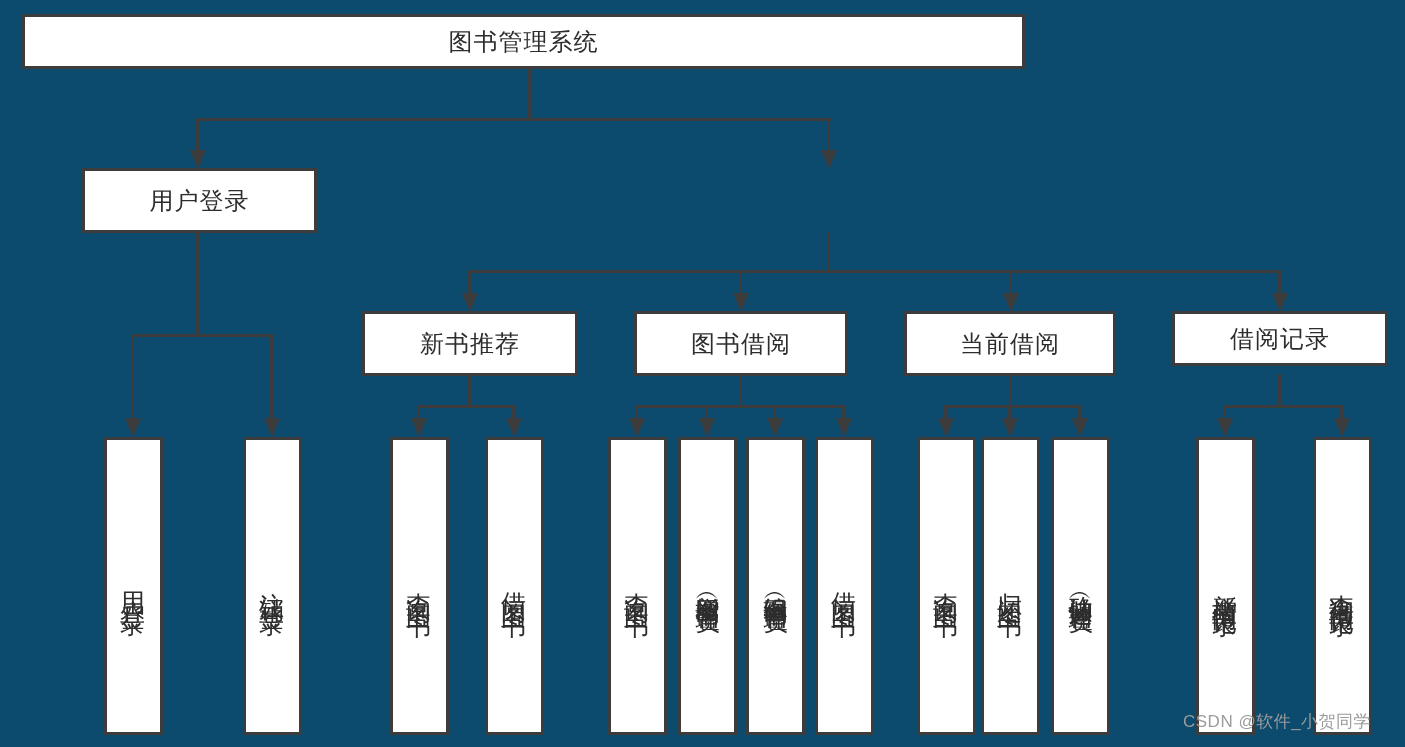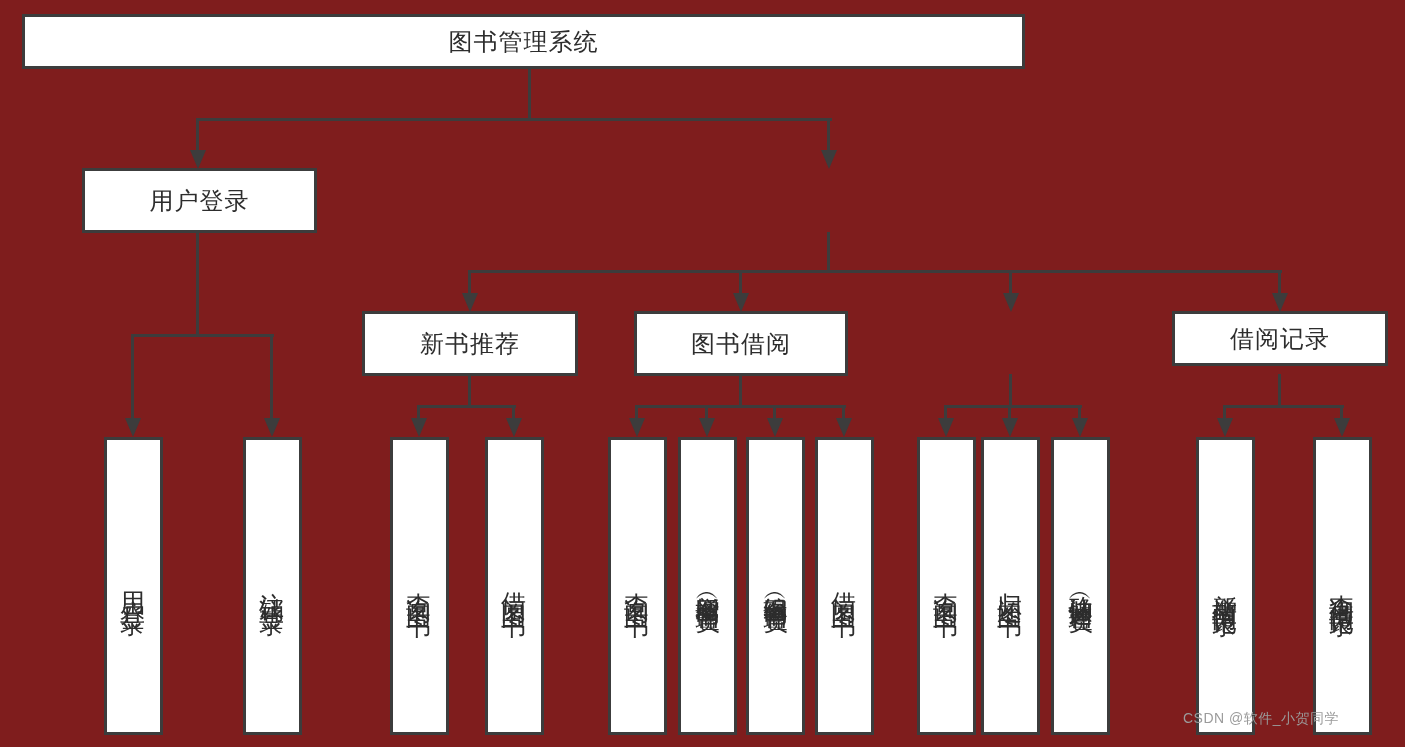--- a/index.html
+++ b/index.html
@@ -1,18 +1,18 @@
 <!DOCTYPE html>
 <html><head>
 <meta charset="utf-8">
 <style>
   :root{ --ln:#3c3c3c; --txt:#2d2d2d; }
   html,body{margin:0;padding:0;background:#ffffff;}
   #canvas{
-    position:relative; width:1405px; height:747px; background:#7f1d1d;
+    position:relative; width:1405px; height:747px; background:#0c4a6e;
     font-family:"Liberation Sans","DejaVu Sans",sans-serif; color:var(--txt);
     overflow:hidden;
   }
   .box{
     position:absolute; background:#fff; border:3px solid var(--ln);
     box-sizing:border-box; display:flex; align-items:center; justify-content:center;
     font-size:24px; color:var(--txt); letter-spacing:1px;
   }
   .leaf{ top:437px; width:59px; height:298px; }
   .v{ writing-mode:vertical-rl; text-orientation:mixed; font-size:25px; letter-spacing:7px; }
@@ -74,21 +74,21 @@
   #ea1{left:944px;top:405px;height:13px;}
   #ea2{left:1008px;top:405px;height:13px;}
   #ea3{left:1078px;top:405px;height:13px;}
   
   #fv{left:1278px;top:374px;height:33px;}
   #fh{left:1223px;top:405px;width:121px;}
   #fa1{left:1223px;top:405px;height:13px;}
   #fa2{left:1340px;top:405px;height:13px;}
   
   #wm{
-    position:absolute; left:1183px; top:710px; font-size:14px;
+    position:absolute; left:1183px; top:710px; font-size:17px;
     color:#9b9b9b; letter-spacing:0.5px; white-space:nowrap;
   }
 </style>
 </head>
 <body>
 
 <div id="canvas">
 
   <div class="vl" id="rv"></div>
   <div class="hl" id="rh"></div>
@@ -135,20 +135,23 @@
   </div>
   <div class="box" id="nlogin">
     <span>用户登录</span>
   </div>
   <div class="box" id="nnbr">
     <span>新书推荐</span>
   </div>
   <div class="box" id="nbb">
     <span>图书借阅</span>
   </div>
+  <div class="box" id="ncb">
+    <span>当前借阅</span>
+  </div>
   <div class="box" id="nbr">
     <span>借阅记录</span>
   </div>
 
   <div class="box leaf" id="la1">
     <span class="v">用户登录</span>
   </div>
   <div class="box leaf" id="la2">
     <span class="v">注销登录</span>
   </div>

